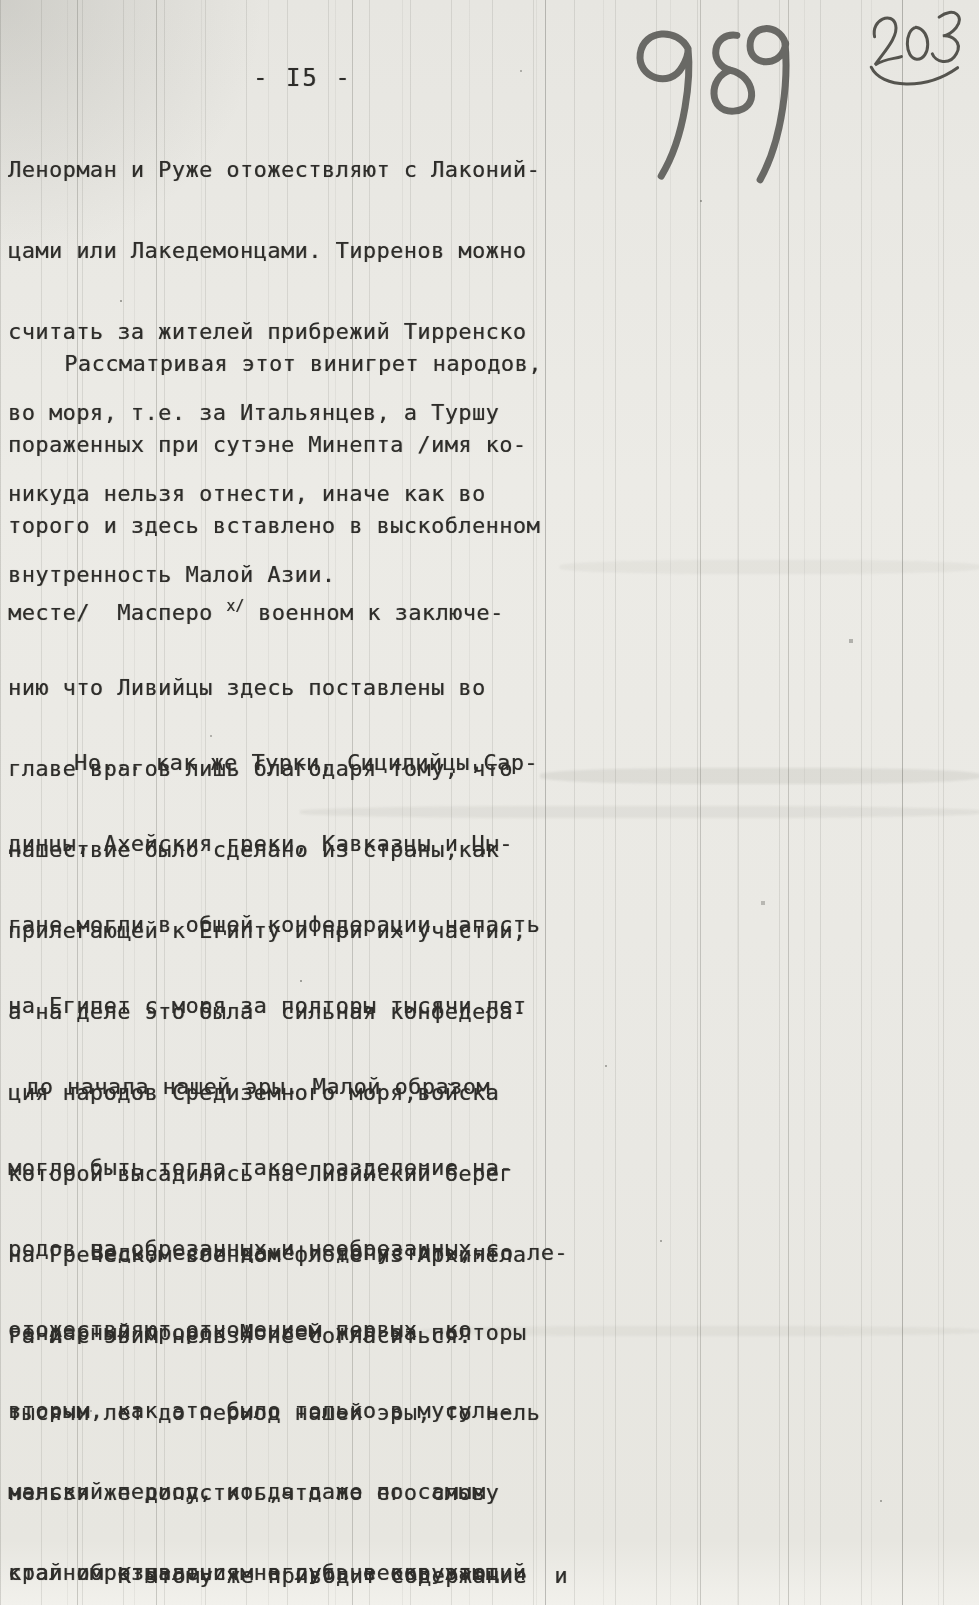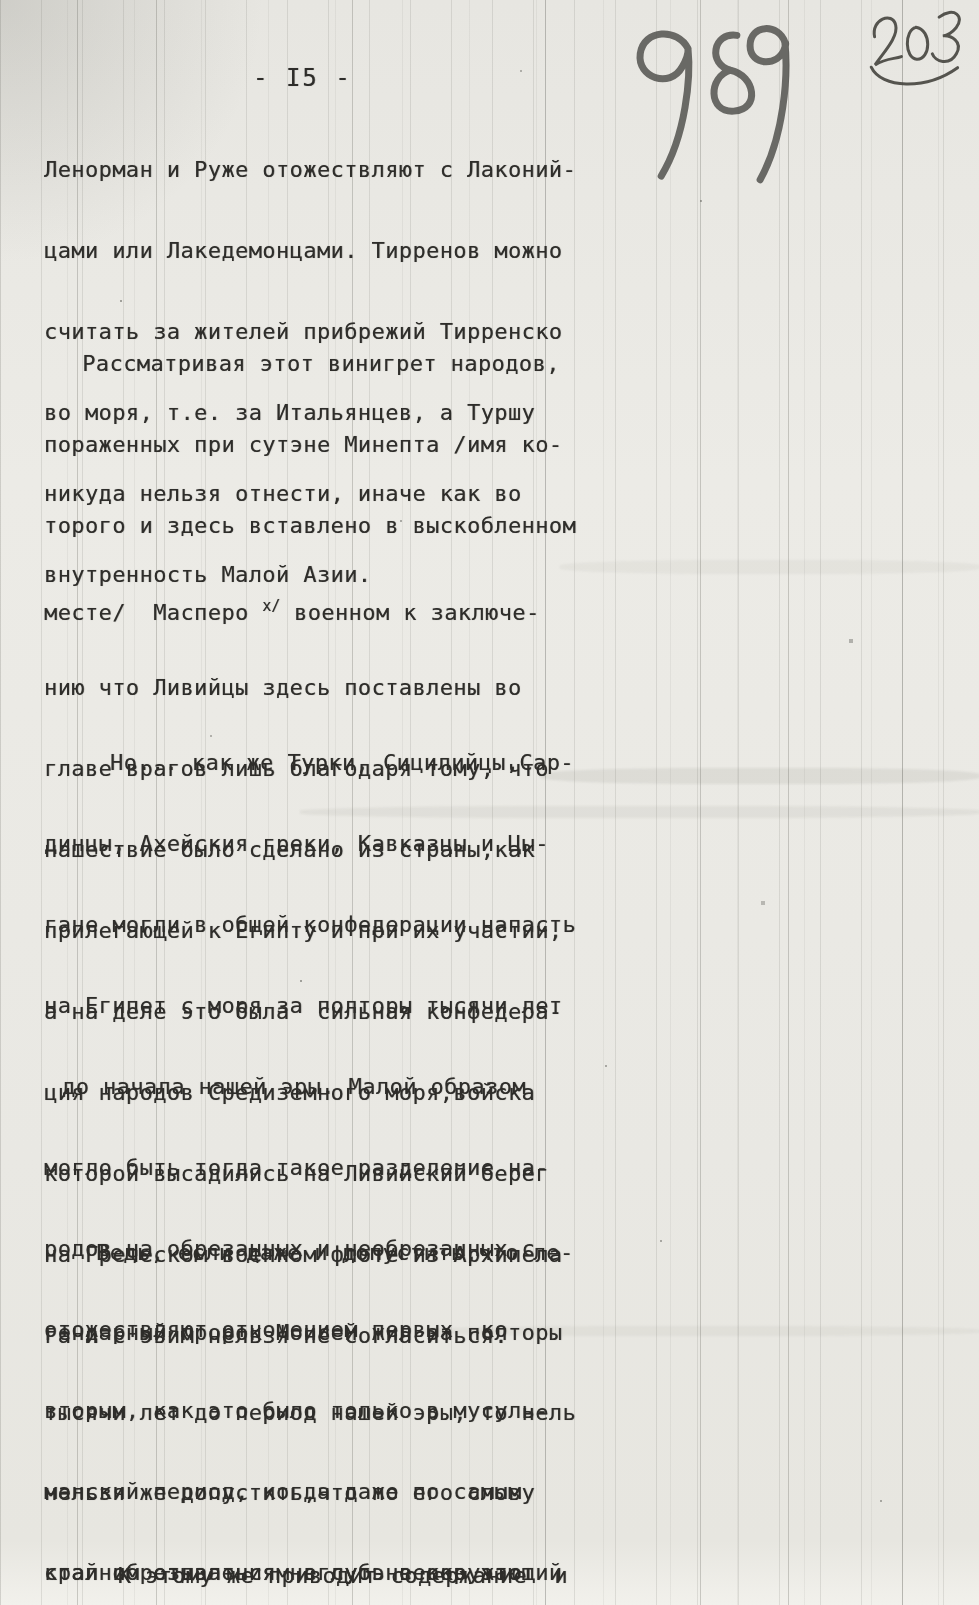--- a/index.html
+++ b/index.html
@@ -21,21 +21,21 @@
     box-shadow:120px 300px 0 0 rgba(70,70,64,.45),400px 520px 0 0 rgba(70,70,64,.4),
       700px 200px 0 0 rgba(70,70,64,.4),850px 640px 0 1px rgba(70,70,64,.35),
       300px 980px 0 0 rgba(70,70,64,.45),660px 1240px 0 0 rgba(70,70,64,.4),
       90px 1410px 0 0 rgba(70,70,64,.4),520px 70px 0 0 rgba(70,70,64,.35),
       762px 902px 0 1px rgba(70,70,64,.3),880px 1500px 0 0 rgba(70,70,64,.4),
       605px 1065px 0 0 rgba(70,70,64,.4),210px 735px 0 0 rgba(70,70,64,.35);}
   .typed{color:#2e2d2a;font-size:22px;letter-spacing:.4px;
     text-shadow:.4px .3px .7px rgba(46,45,42,.55);white-space:pre;}
   .pagenum{position:absolute;left:205px;top:64px;font-size:24px;letter-spacing:2px;margin-left:48px;}
   .para{position:absolute;left:8px;width:560px;}
-  .para .line{line-height:31px;height:31px;margin-left:36px;}
+  .para .line{line-height:31px;height:31px;}
   .lh30 .line{line-height:30px;height:30px;}
   .lh28 .line{line-height:28px;height:28px;}
   .ind-lg{padding-left:66px;}
   .ind-md{padding-left:52px;text-align:right;}
   .ind-sm{padding-left:30px;text-align:center;}
   .ind-xs{padding-left:18px;}
   sup.fn{font-size:15px;vertical-align:9px;letter-spacing:0;}
   .hw{position:absolute;}
 </style>
 </head>

